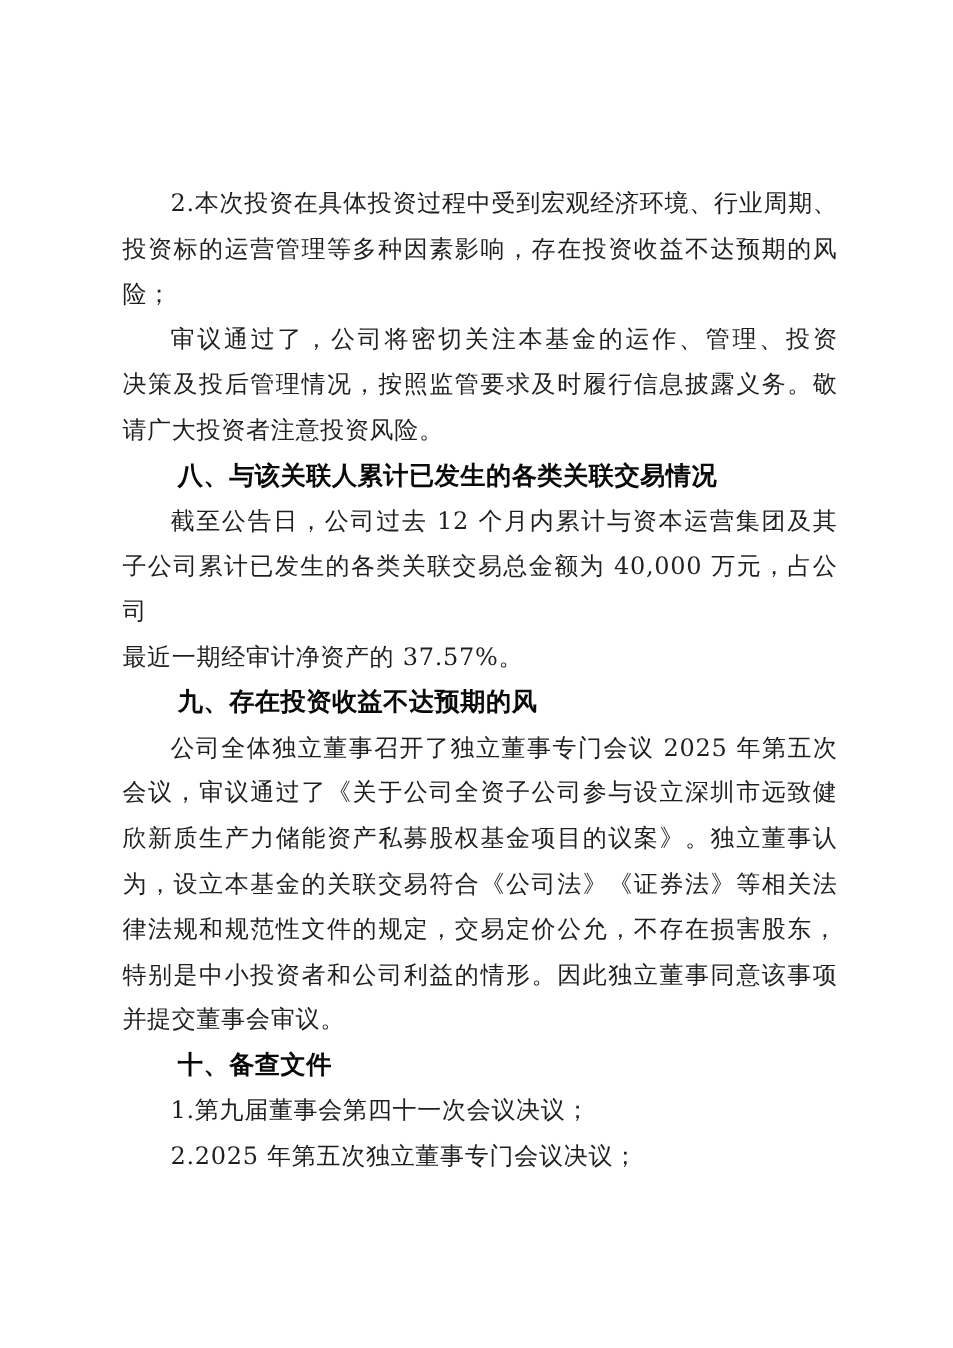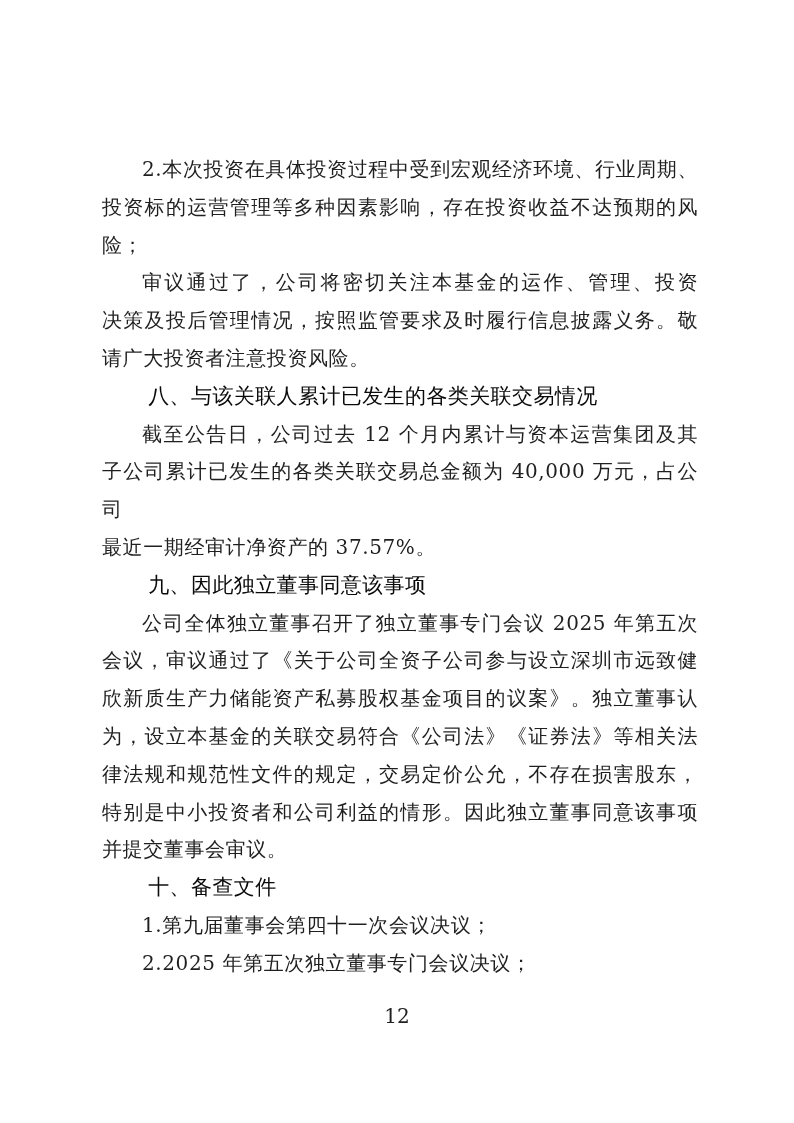--- a/index.html
+++ b/index.html
@@ -33,21 +33,21 @@
     text-indent: 2em;
   }
   .line.fill {
     text-align: justify;
     -moz-text-align-last: justify;
     text-align-last: justify;
     text-justify: inter-ideograph;
   }
   .line.heading {
     font-family: "DejaVu Sans", "Liberation Sans", sans-serif;
-    font-weight: 400;
+    font-weight: 700;
     font-size: 21px;
     color: #0a0a0a;
     letter-spacing: 0.4px;
     text-indent: 2.2em;
   }
   .page-number {
     position: absolute;
     top: 1004px;
     left: 0;
     width: 100%;
@@ -65,26 +65,25 @@
       <div class="line indent fill">2.本次投资在具体投资过程中受到宏观经济环境、行业周期、</div>
       <div class="line fill">投资标的运营管理等多种因素影响，存在投资收益不达预期的风</div>
       <div class="line">险；</div>
       <div class="line indent fill">审议通过了，公司将密切关注本基金的运作、管理、投资</div>
       <div class="line fill">决策及投后管理情况，按照监管要求及时履行信息披露义务。敬</div>
       <div class="line">请广大投资者注意投资风险。</div>
       <div class="line heading indent">八、与该关联人累计已发生的各类关联交易情况</div>
       <div class="line indent fill">截至公告日，公司过去 12 个月内累计与资本运营集团及其</div>
       <div class="line fill">子公司累计已发生的各类关联交易总金额为 40,000 万元，占公司</div>
       <div class="line">最近一期经审计净资产的 37.57%。</div>
-      <div class="line heading indent">九、因此独立董事同意该事项</div>
+      <div class="line heading indent">九、存在投资收益不达预期的风</div>
       <div class="line indent fill">公司全体独立董事召开了独立董事专门会议 2025 年第五次</div>
       <div class="line fill">会议，审议通过了《关于公司全资子公司参与设立深圳市远致健</div>
       <div class="line fill">欣新质生产力储能资产私募股权基金项目的议案》。独立董事认</div>
       <div class="line fill">为，设立本基金的关联交易符合《公司法》《证券法》等相关法</div>
       <div class="line fill">律法规和规范性文件的规定，交易定价公允，不存在损害股东，</div>
       <div class="line fill">特别是中小投资者和公司利益的情形。因此独立董事同意该事项</div>
       <div class="line">并提交董事会审议。</div>
       <div class="line heading indent">十、备查文件</div>
       <div class="line indent">1.第九届董事会第四十一次会议决议；</div>
       <div class="line indent">2.2025 年第五次独立董事专门会议决议；</div>
     </div>
-  <div class="page-number">12</div>
 </div>
 
 </body></html>

